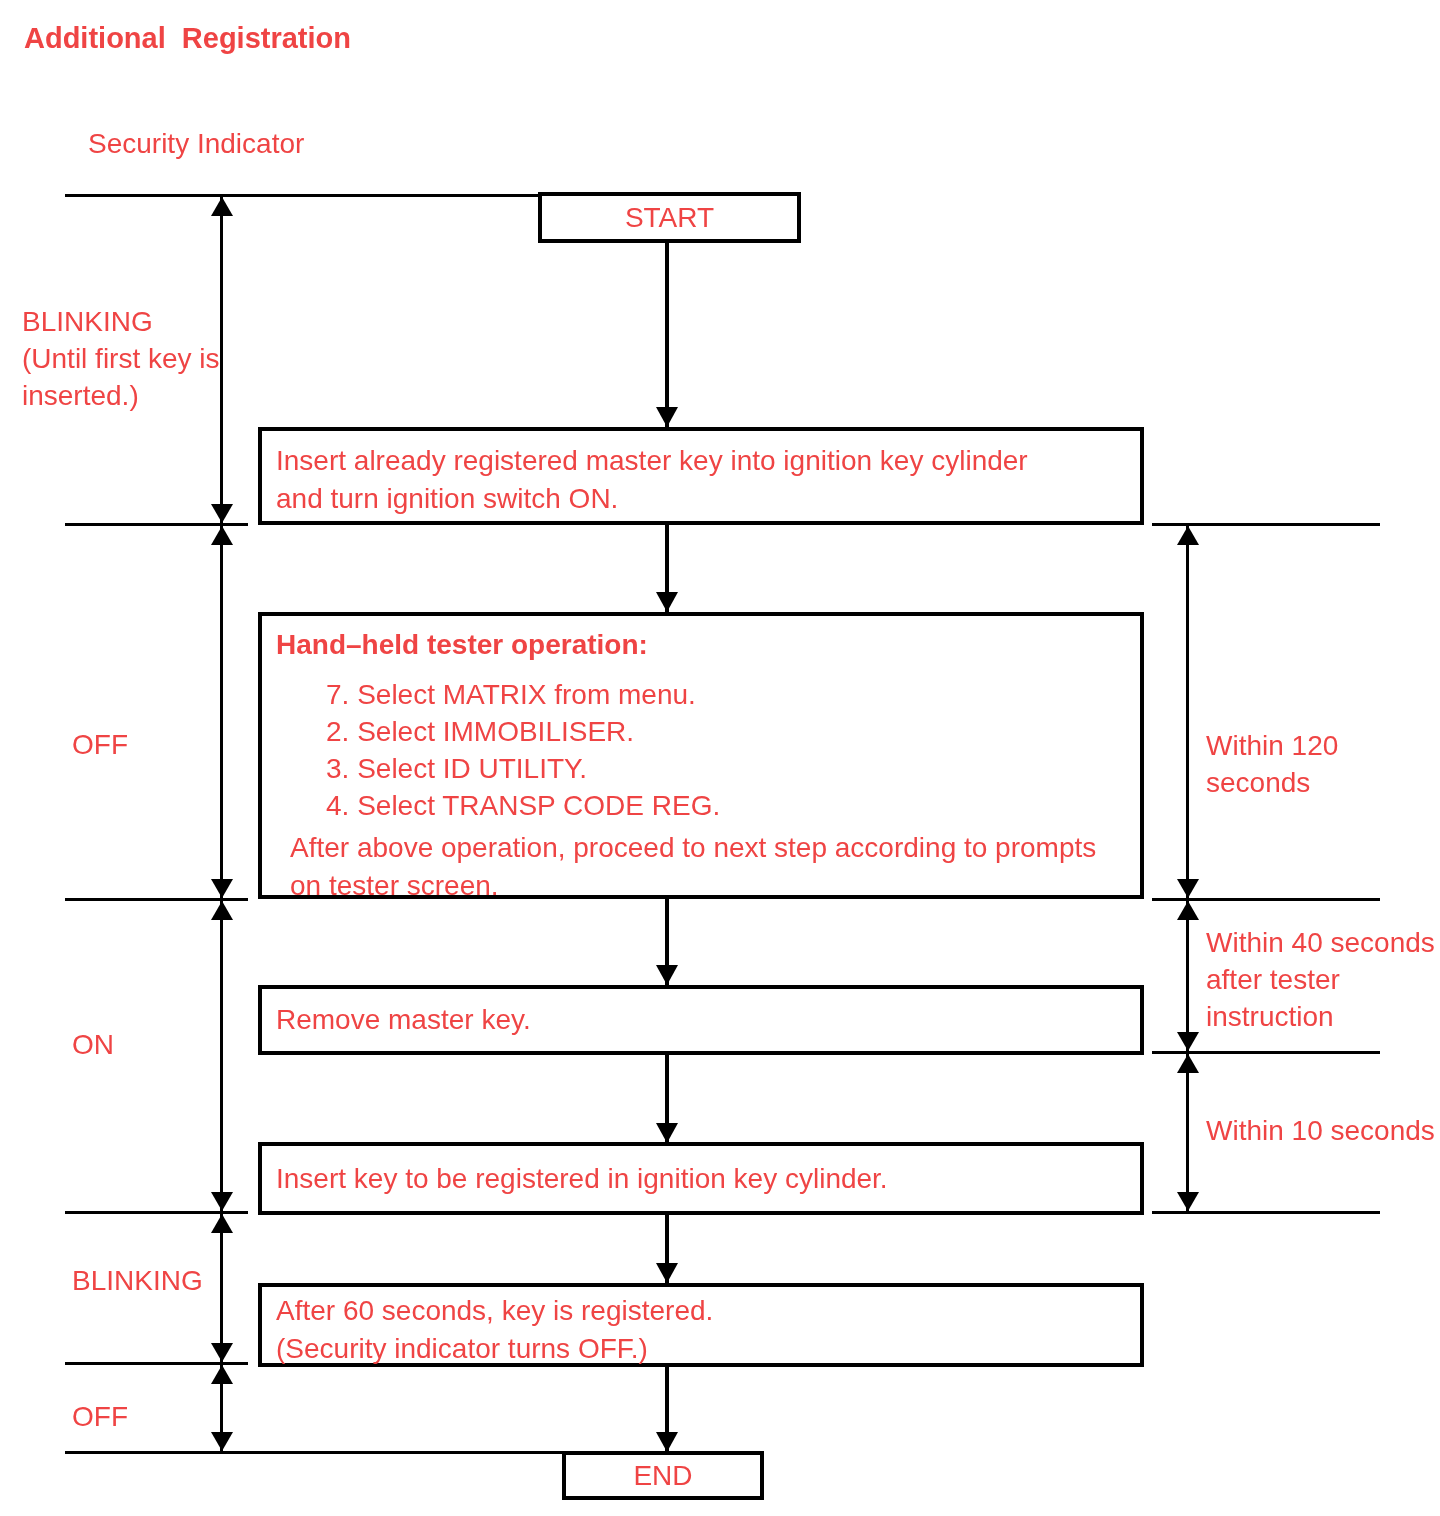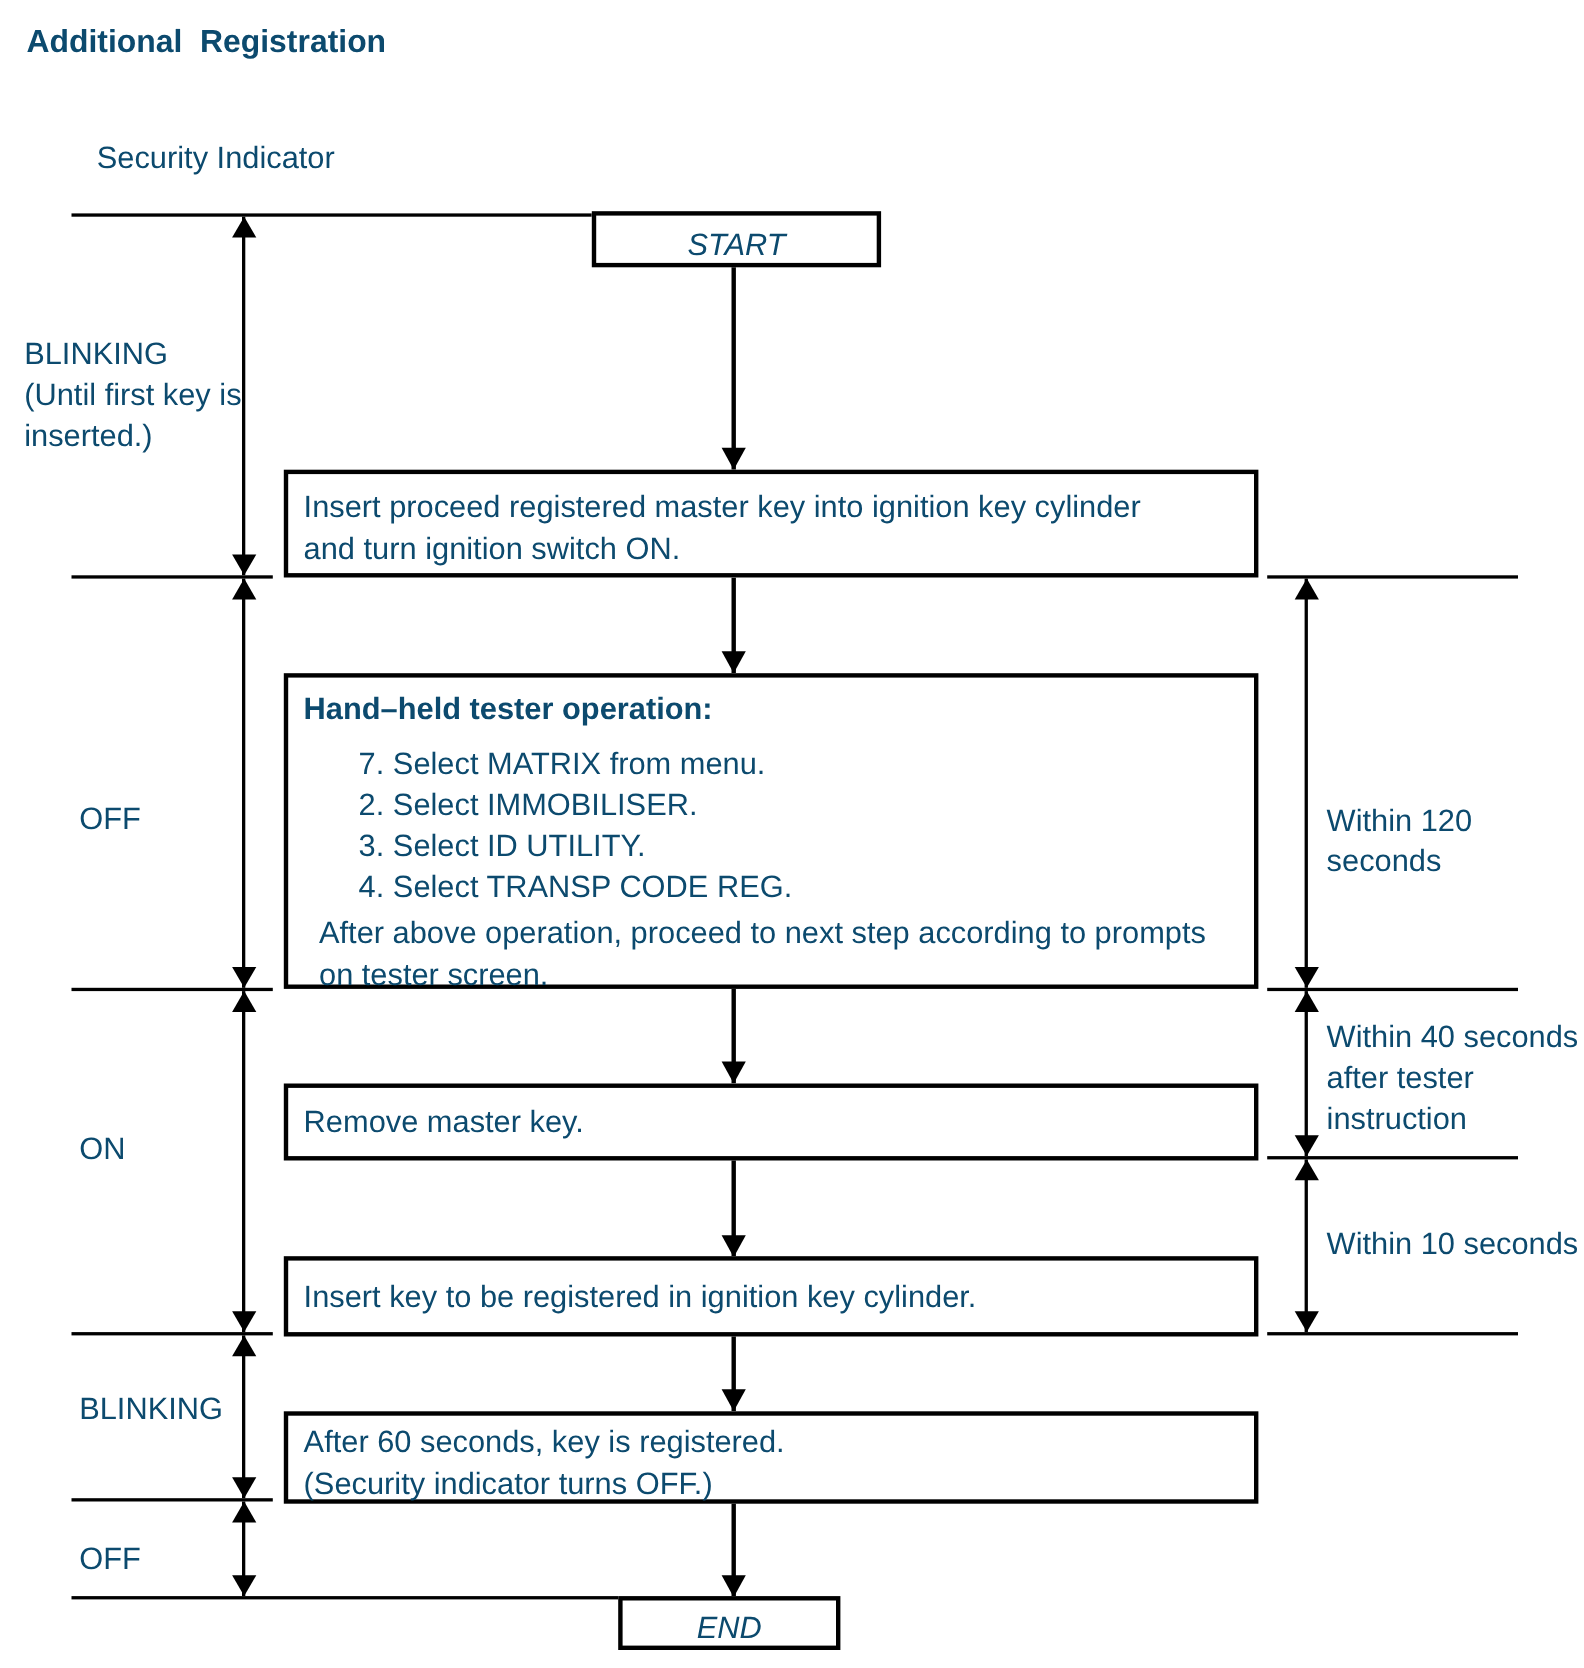--- a/index.html
+++ b/index.html
@@ -1,30 +1,30 @@
 <!DOCTYPE html>
 <html><head>
 <meta charset="utf-8">
 <style>
   * { margin:0; padding:0; box-sizing:border-box; }
   html,body { background:#ffffff; }
   #canvas {
     position:relative; width:1440px; height:1508px; background:#ffffff;
-    font-family:"Liberation Sans", sans-serif; color:#0c4a6e; font-size:28px;
+    font-family:"Liberation Sans", sans-serif; color:#ef4444; font-size:28px;
     overflow:hidden;
   }
   .title { position:absolute; left:24px; top:22px; font-size:29px; font-weight:bold; word-spacing:8px; }
   .axis-label { position:absolute; left:88px; top:128px; }
 
   
   .hline { position:absolute; height:3px; background:#000; }
 
   
   .box { position:absolute; border:4px solid #000; background:#fff; }
-  .box-center { display:flex; align-items:flex-end; justify-content:center;font-style:italic; }
+  .box-center { display:flex; align-items:center; justify-content:center; }
   .box-vcenter { display:flex; align-items:center; padding-left:14px; }
   .pre { white-space:pre-line; }
 
   .step-text { padding:11px 14px; line-height:38px; white-space:pre-line; }
   .tester-box { padding:10px 14px; }
   .tester-heading { font-weight:bold; line-height:38px; }
   .tester-list { margin:12px 0 0 50px; }
   .tester-list div { line-height:37px; }
   .tester-footer { margin:5px 0 0 14px; line-height:38px; white-space:pre-line; }
   .step5-text { padding:5px 14px; line-height:38px; white-space:pre-line; }
@@ -107,21 +107,21 @@
   <div class="flow-arrow" style="left:665px; top:897px; height:88px;"></div>
   <div class="flow-arrow" style="left:665px; top:1054px; height:89px;"></div>
   <div class="flow-arrow" style="left:665px; top:1214px; height:69px;"></div>
   <div class="flow-arrow" style="left:665px; top:1365px; height:87px;"></div>
 
   <div class="box box-center" style="left:538px; top:192px; width:263px; height:51px;">
     <span>START</span>
   </div>
 
   <div class="box" style="left:258px; top:427px; width:886px; height:98px;">
-    <div class="step-text">Insert proceed registered master key into ignition key cylinder
+    <div class="step-text">Insert already registered master key into ignition key cylinder
 and turn ignition switch ON.</div>
   </div>
 
   <div class="box tester-box" style="left:258px; top:612px; width:886px; height:287px;">
     <div class="tester-heading">Hand–held tester operation:</div>
     <div class="tester-list">
       <div>7. Select MATRIX from menu.</div>
       <div>2. Select IMMOBILISER.</div>
       <div>3. Select ID UTILITY.</div>
       <div>4. Select TRANSP CODE REG.</div>

